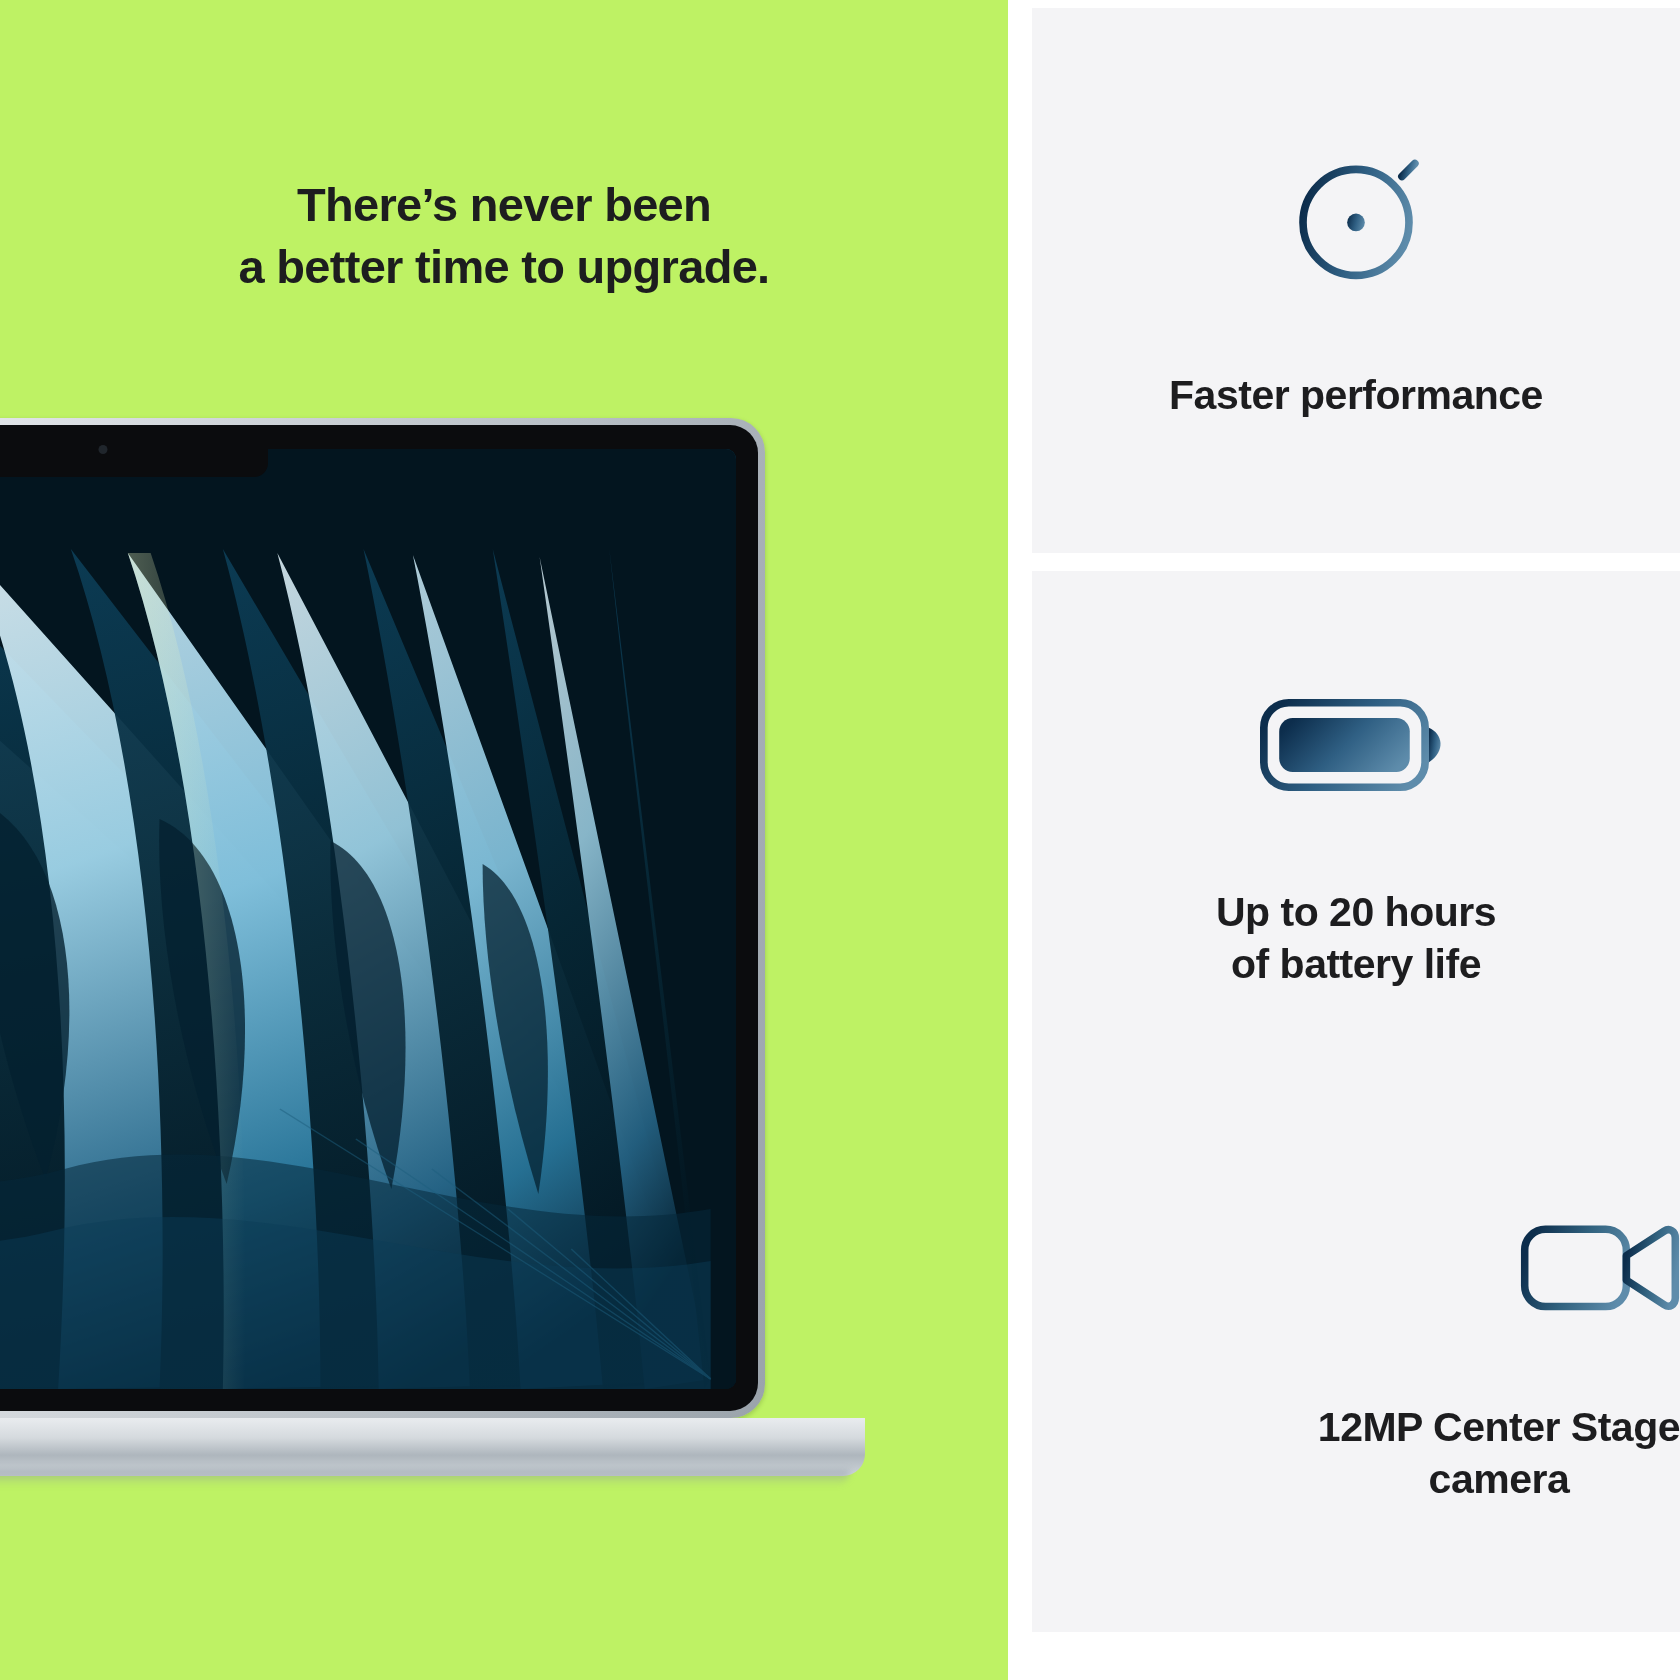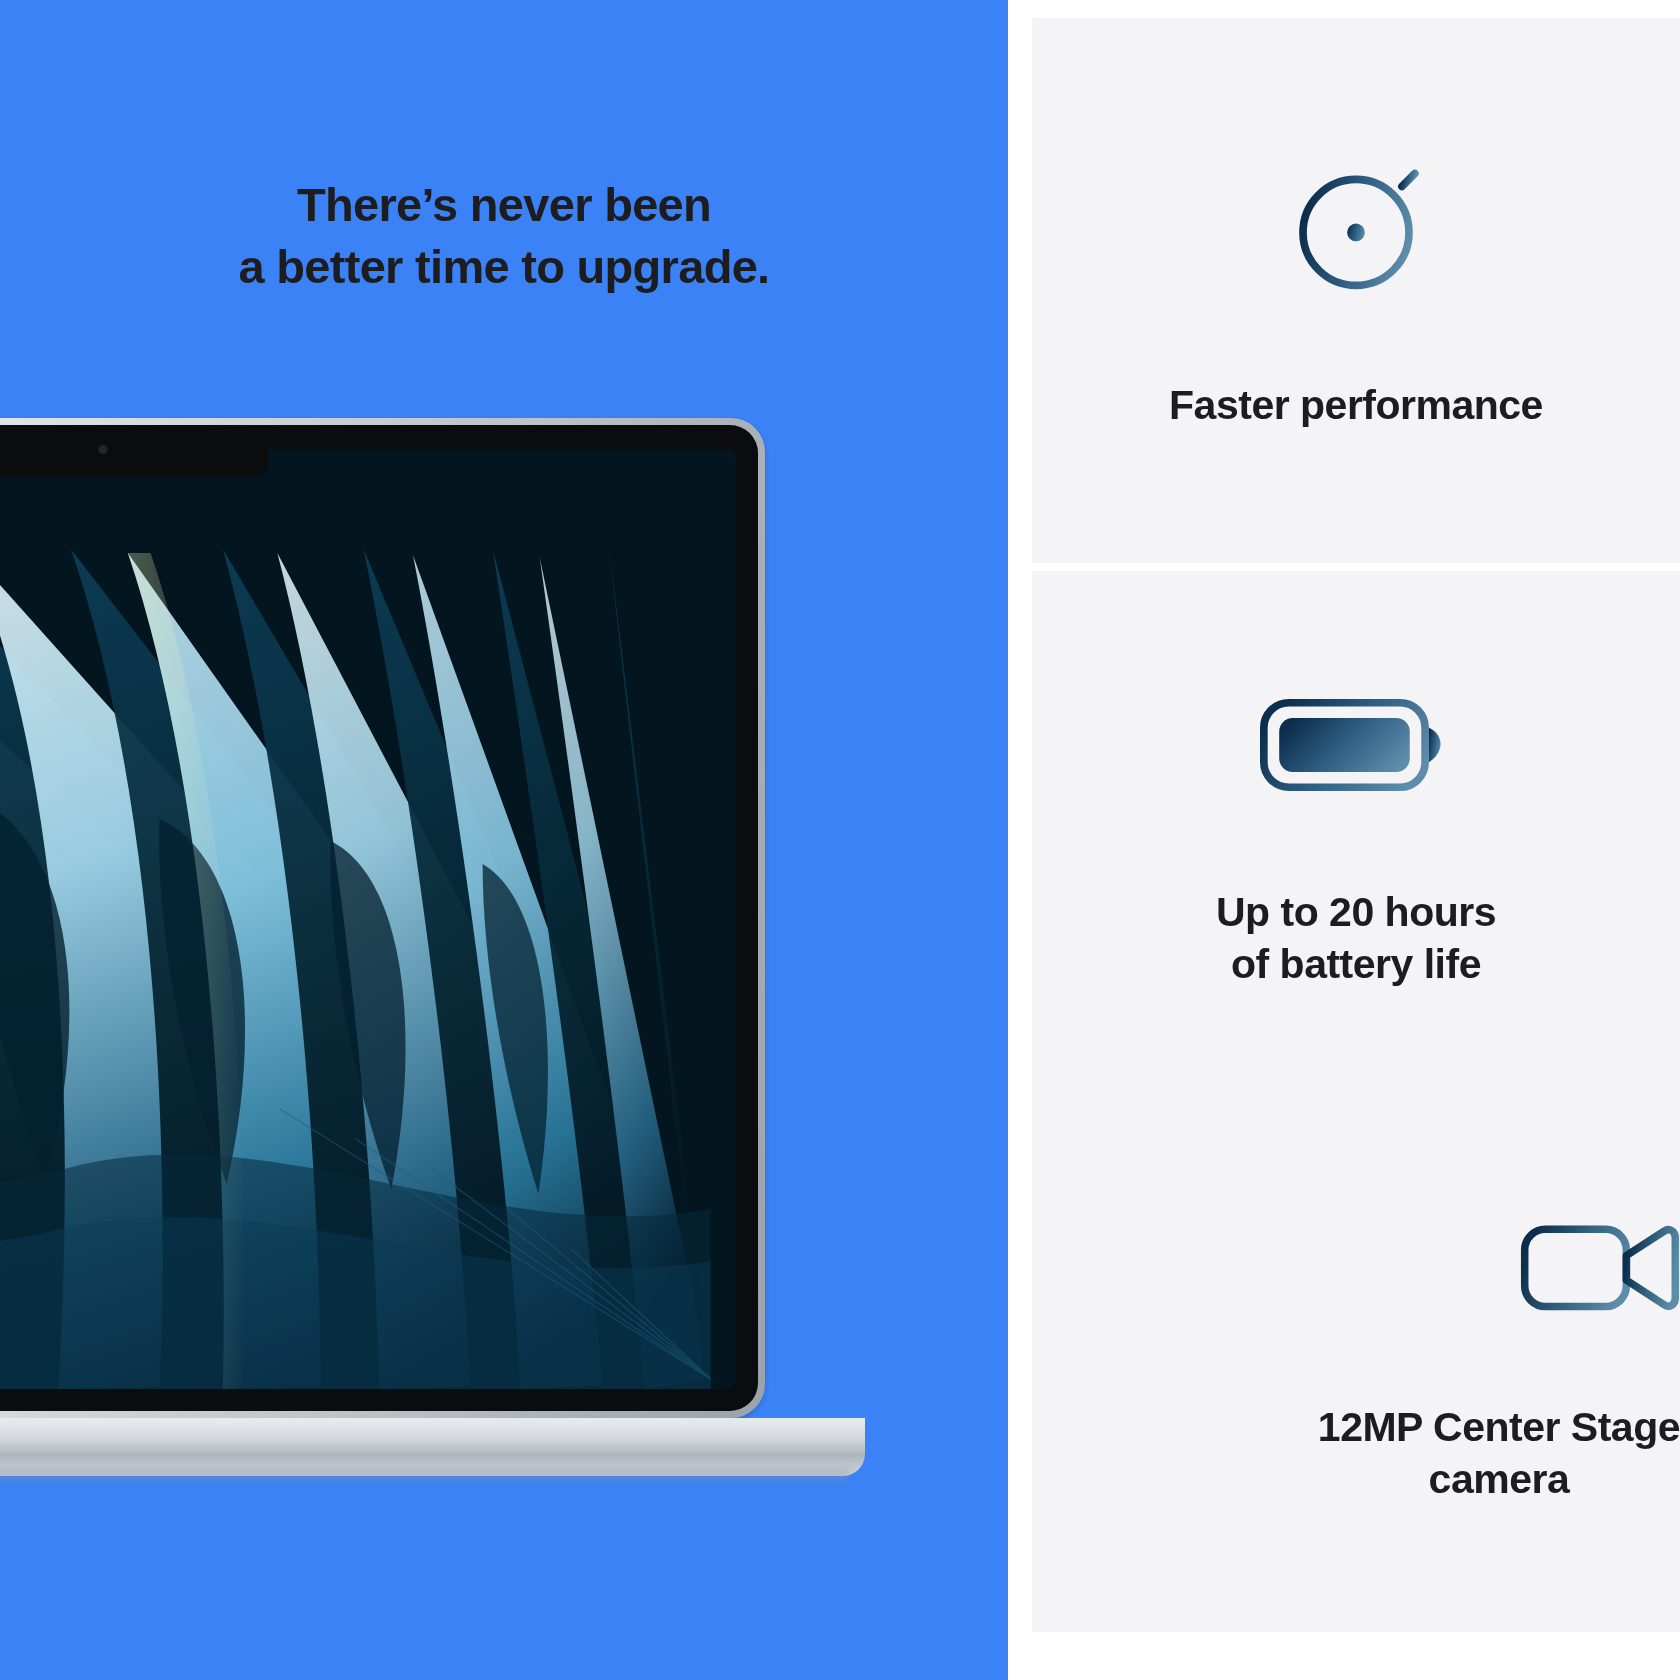--- a/index.html
+++ b/index.html
@@ -21,21 +21,21 @@
     inset: 0;
     display: flex;
     background: #ffffff;
   }
 
   
   .left-col {
     position: relative;
     width: 1008px;
     height: 1680px;
-    background: #3b82f6;
+    background: #bef264;
     overflow: hidden;
     flex: 0 0 auto;
   }
 
   .headline {
     position: absolute;
     top: 143px;
     left: 0;
     width: 1008px;
     text-align: center;
@@ -163,21 +163,21 @@
   .feature-card {
     position: absolute;
     left: 24px;
     width: 648px;
     background: #f4f4f6;
     display: flex;
     flex-direction: column;
     align-items: center;
     justify-content: center;
   }
-  .card-1 { top: 18px;    height: 545px; }
+  .card-1 { top: 8px;    height: 545px; }
   .card-2 { top: 571px; height: 539px; }
   .card-3 { top: 1088px; height: 544px; align-items: flex-end; }
 
   .icon-wrap {
     display: flex;
     align-items: center;
     justify-content: center;
   }
   .icon-stopwatch { width: 146px; height: 146px; margin-bottom: 84px; }
   .icon-battery   { width: 192px; height: 108px; margin-bottom: 88px; }

